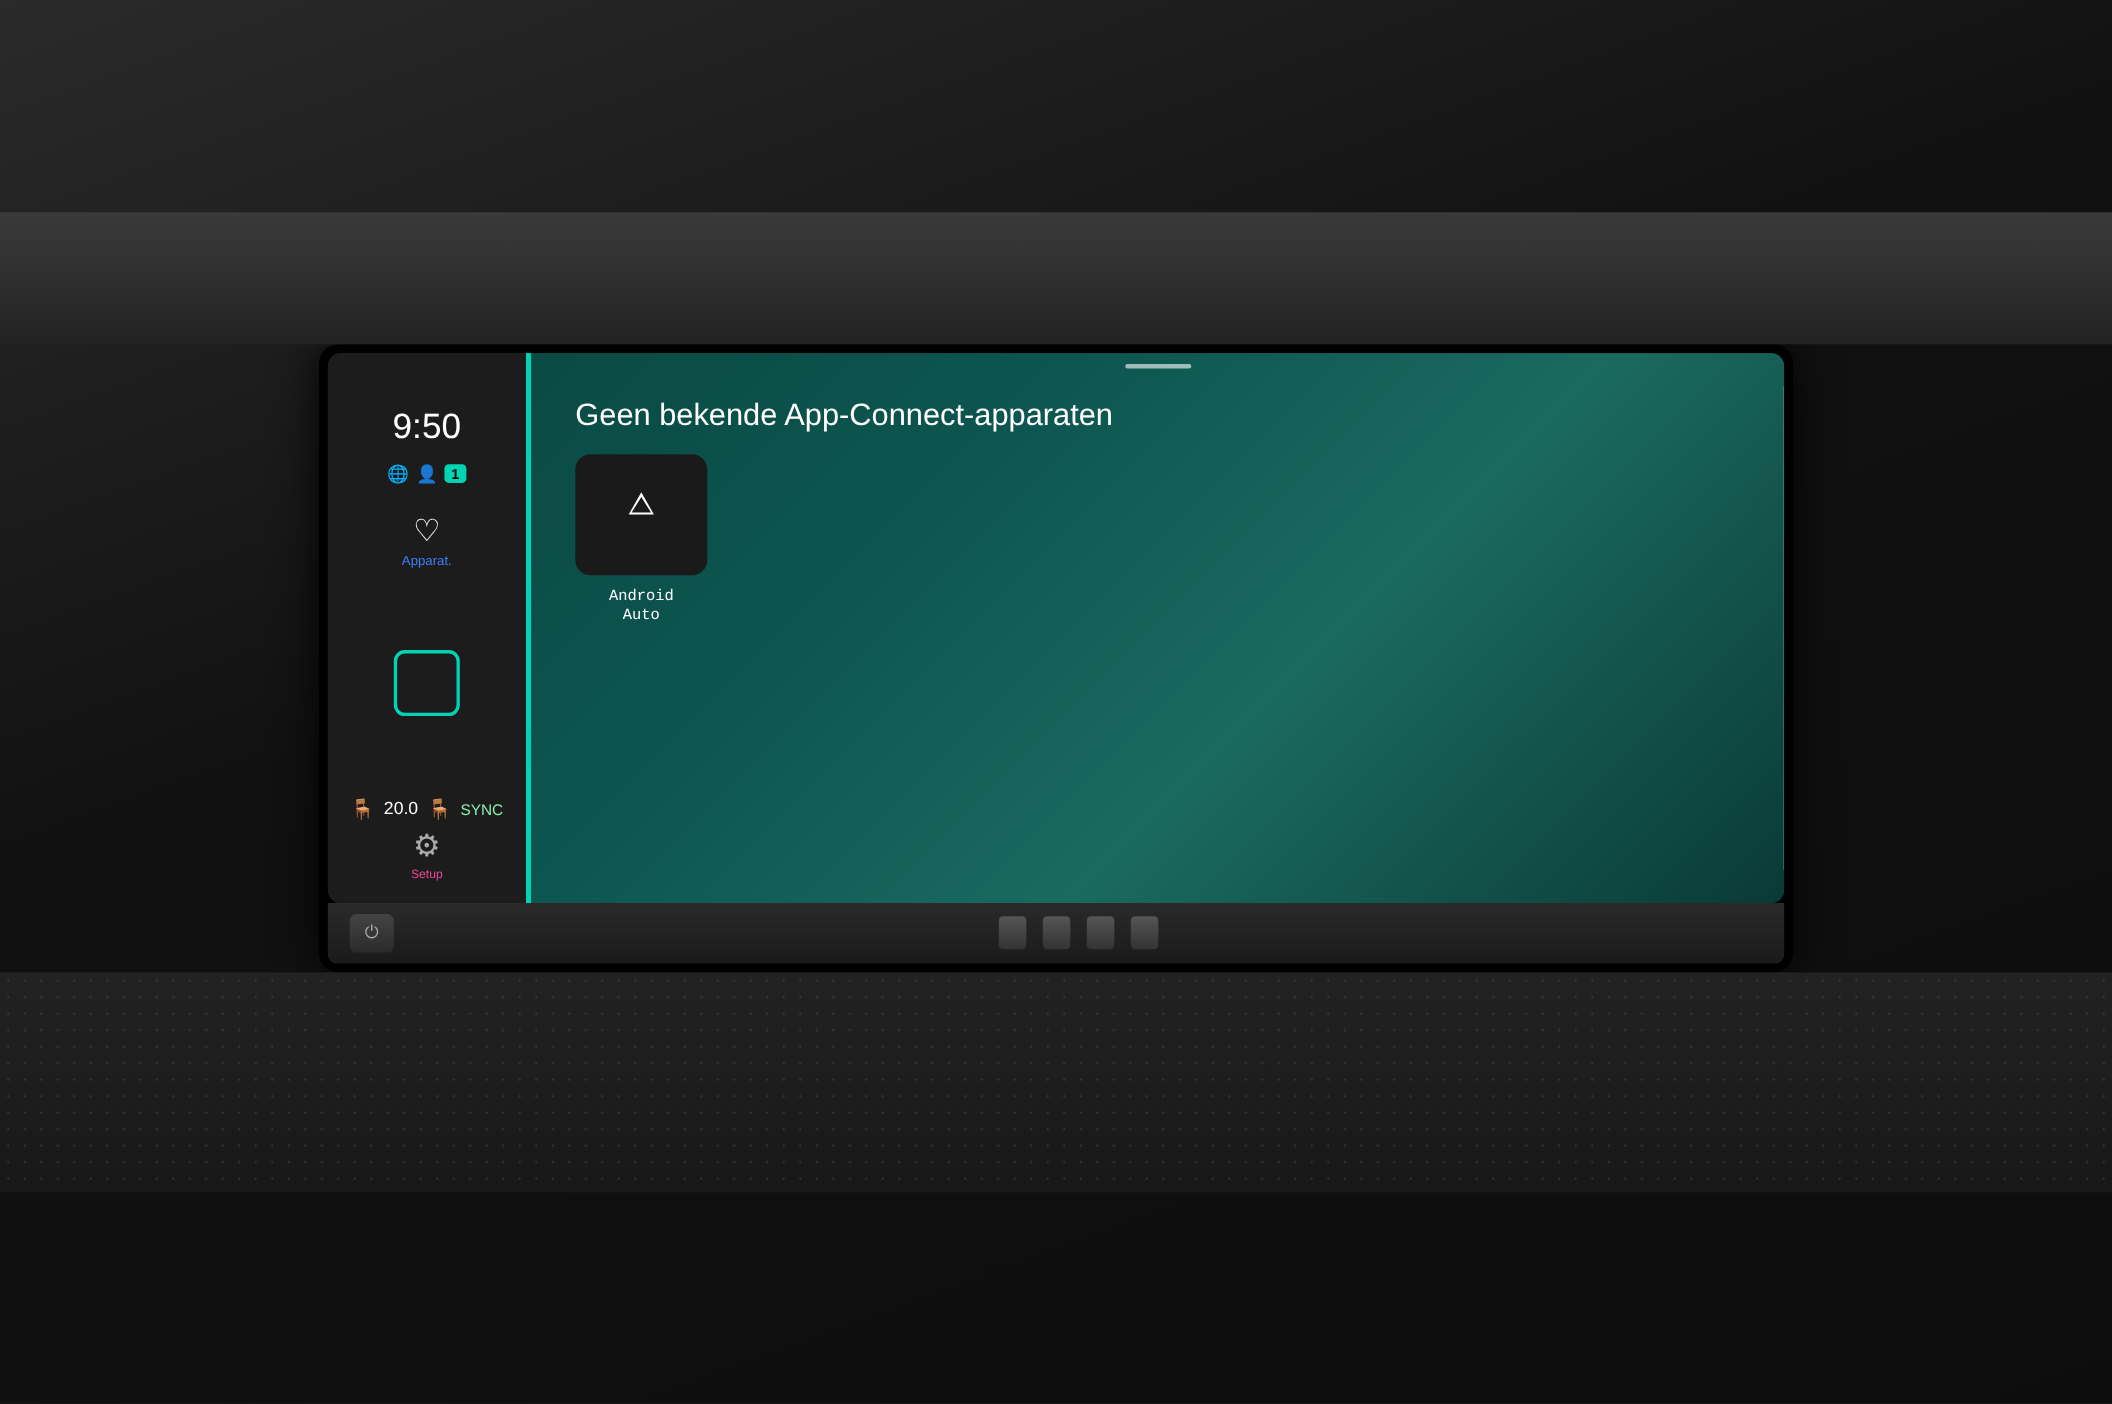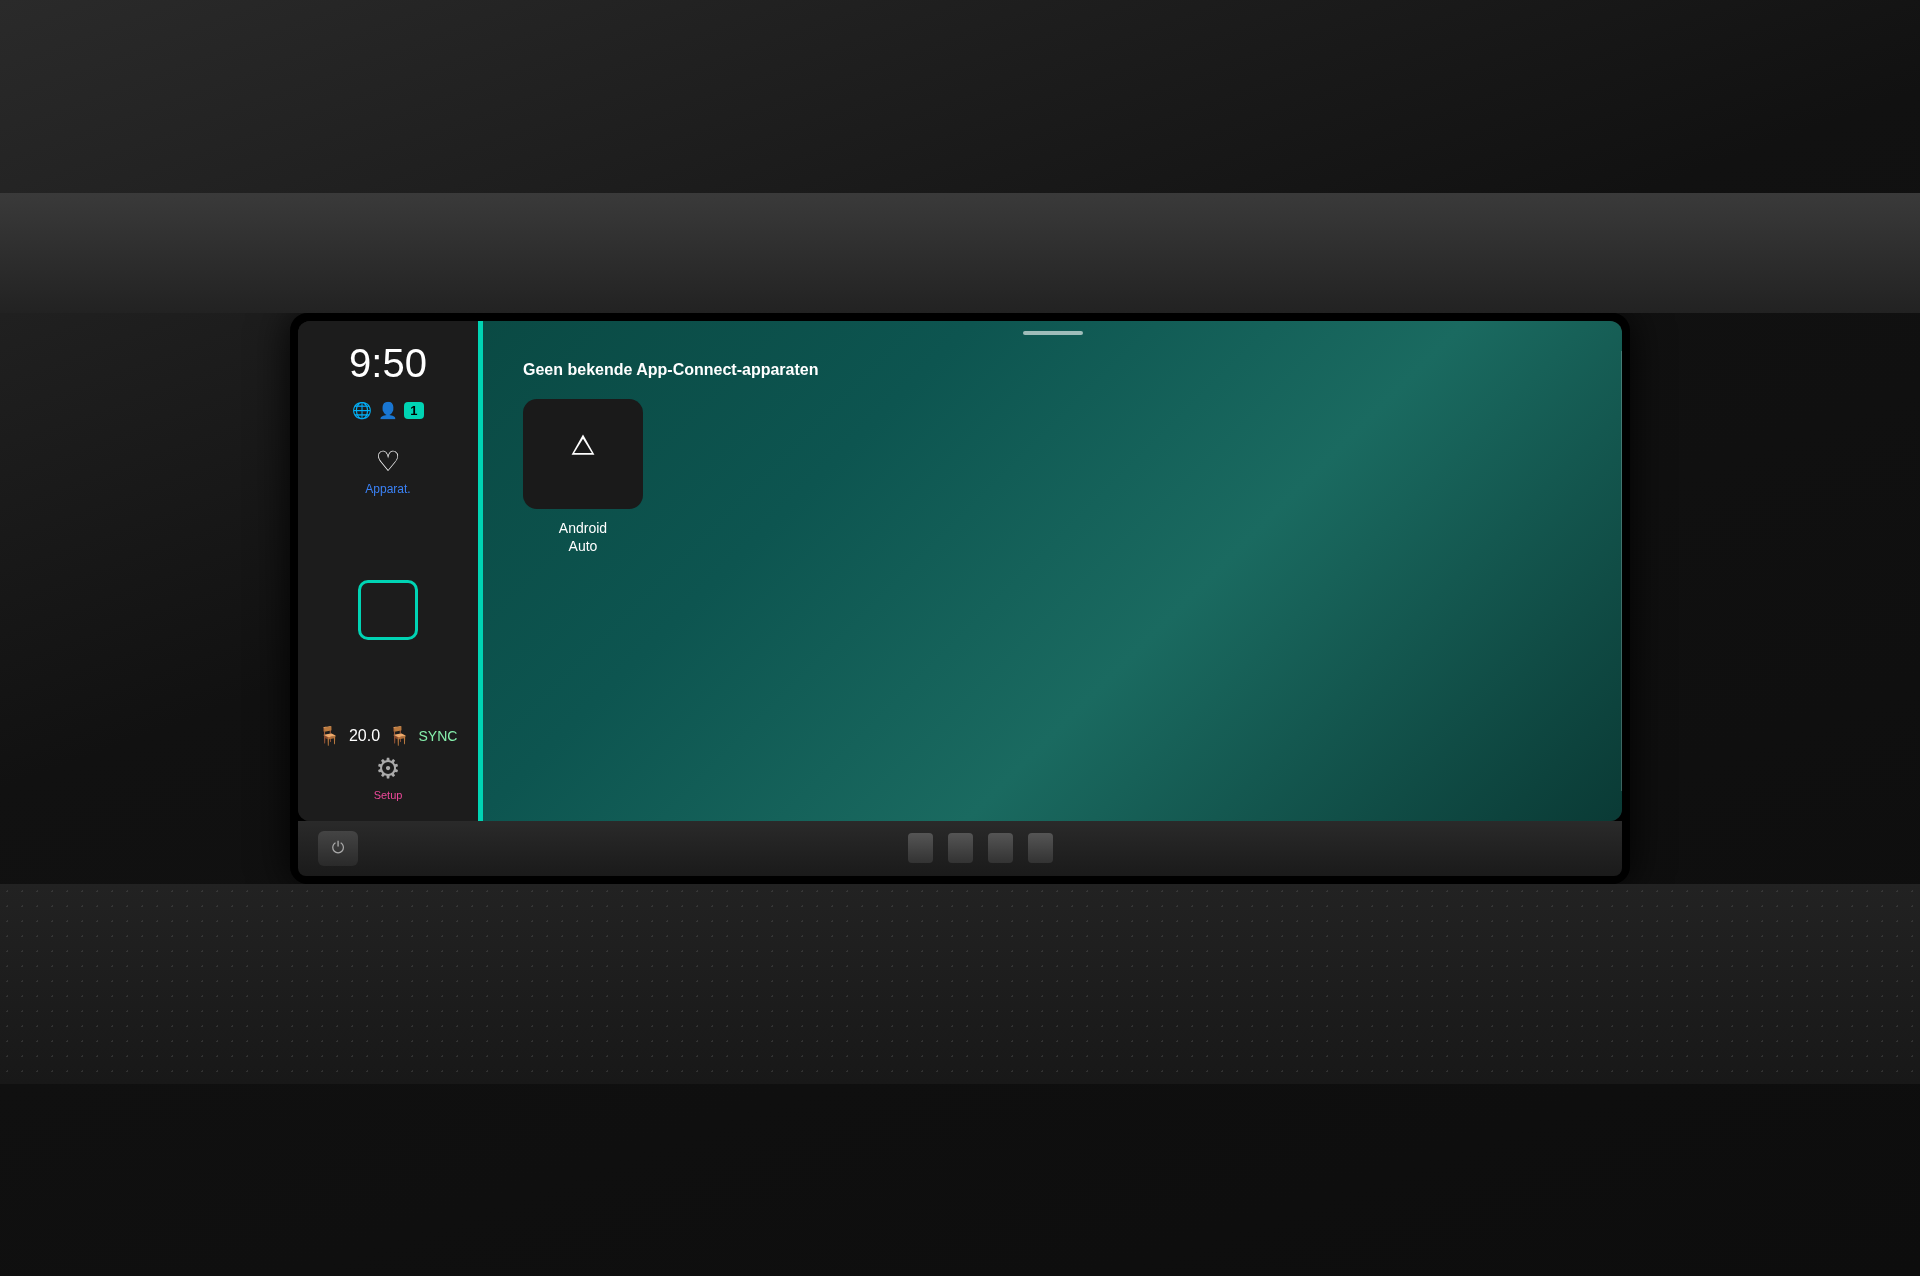--- a/index.html
+++ b/index.html
@@ -60,25 +60,26 @@
       min-width: 180px;
       background: #1c1c1c;
       display: flex;
       flex-direction: column;
       padding: 20px 15px;
       gap: 10px;
       position: relative;
     }
 
     .time-display {
-      font-size: 40px;
+      font-size: 32px;
       font-weight: 300;
       color: #ffffff;
       text-align: center;
       margin-bottom: 5px;
+      margin-top: 28px;
     }
 
     .status-icons {
       display: flex;
       align-items: center;
       justify-content: center;
       gap: 6px;
       margin-bottom: 15px;
     }
 
@@ -182,31 +183,32 @@
       top: 10px;
       left: 50%;
       transform: translateX(-50%);
       width: 60px;
       height: 4px;
       background: rgba(255,255,255,0.6);
       border-radius: 2px;
     }
 
     .page-title {
-      font-size: 16px;
+      font-size: 28px;
       color: #fff;
-      font-weight: 700;
+      font-weight: 400;
       margin-top: 10px;
     }
 
     
     .app-buttons-row {
       display: flex;
       gap: 20px;
       align-items: flex-start;
+      font-family: Liberation Mono, monospace;
     }
 
     .app-button {
       display: flex;
       flex-direction: column;
       align-items: center;
       gap: 10px;
       cursor: pointer;
     }
 

